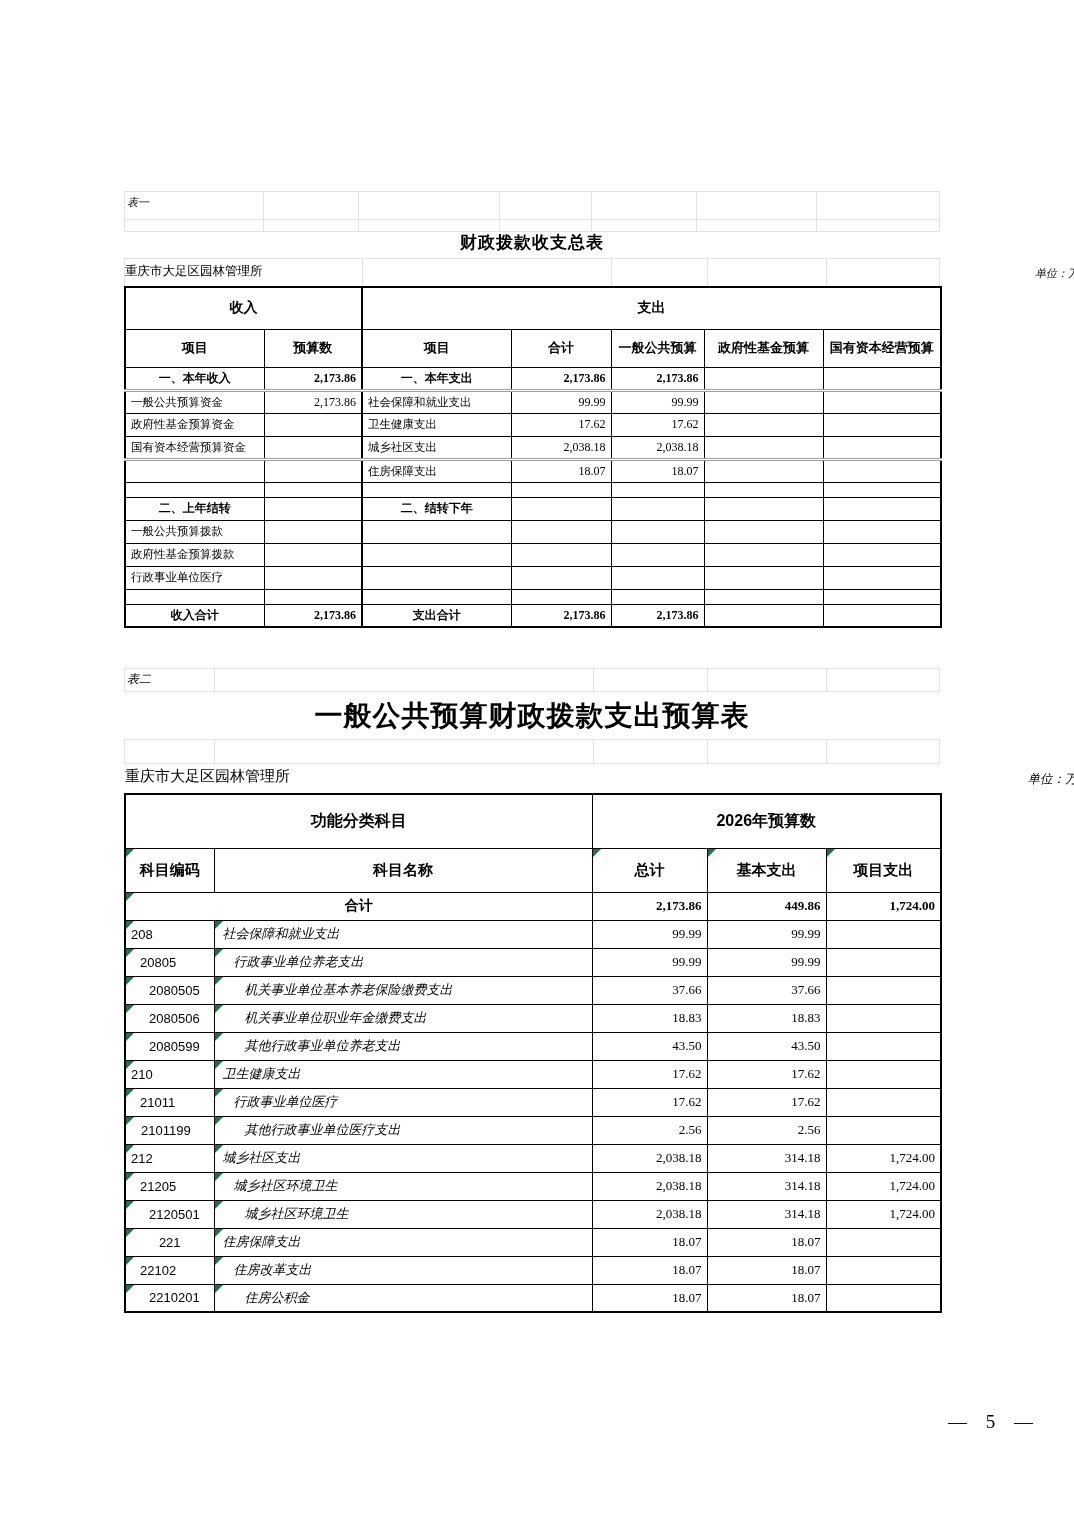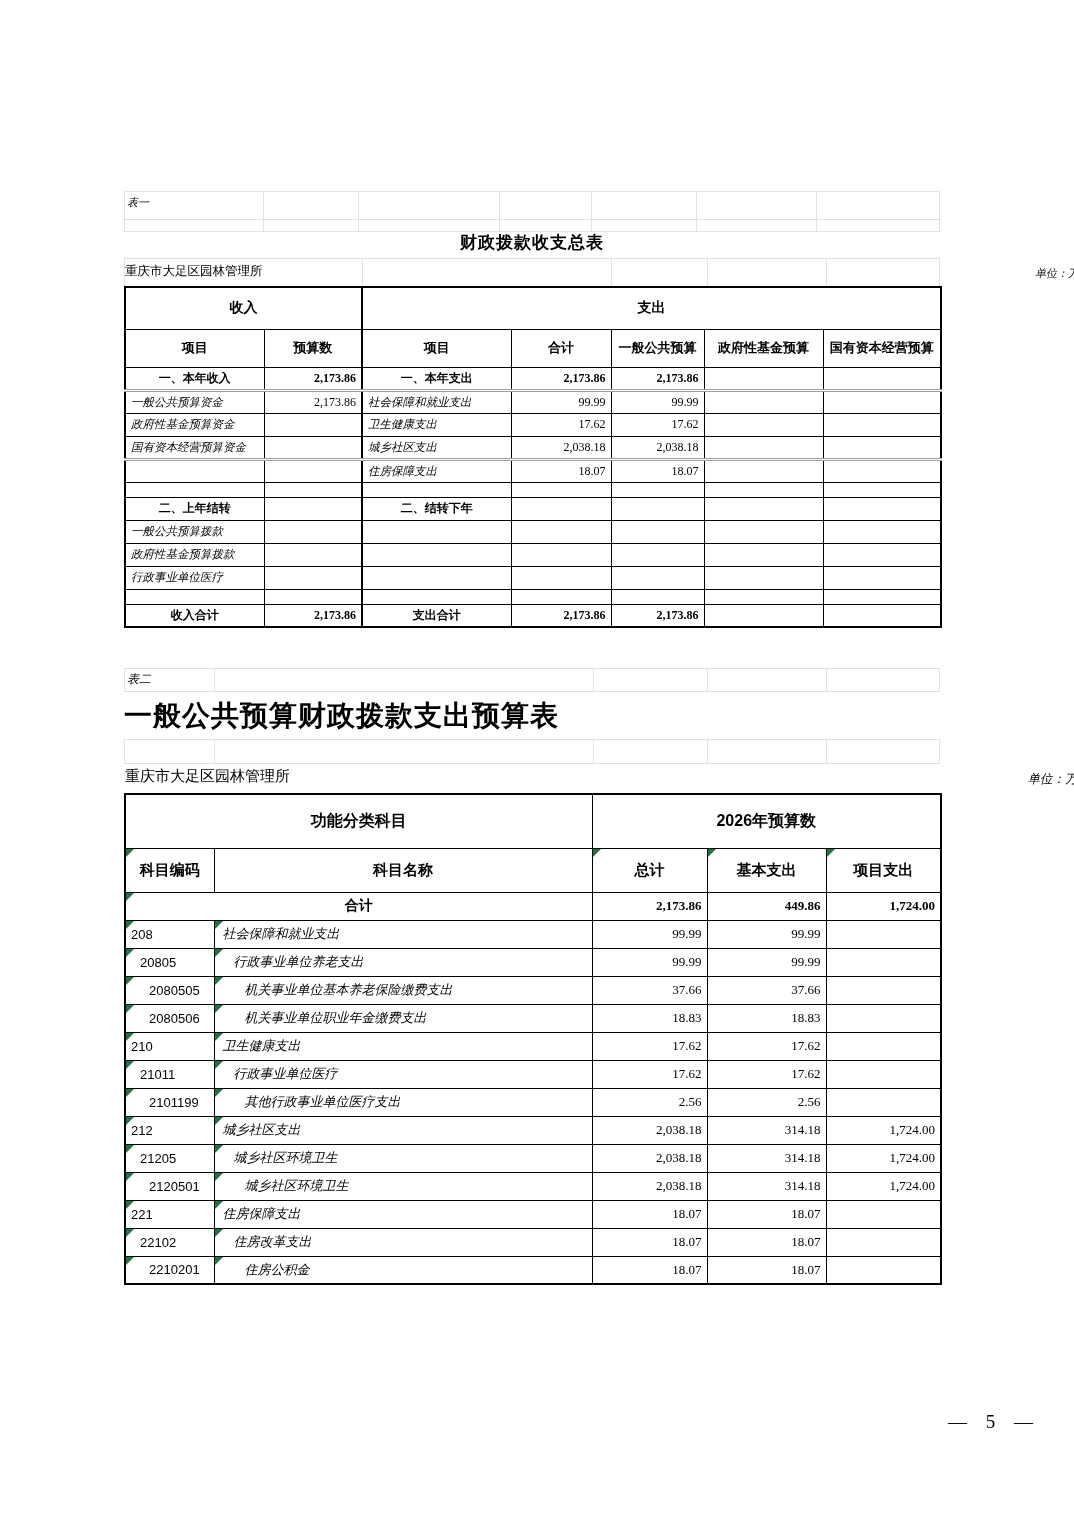--- a/index.html
+++ b/index.html
@@ -7,37 +7,37 @@
   .page{position:relative;width:1074px;height:1520px;background:#fff;overflow:hidden;}
   .content{position:absolute;left:124px;top:0;width:968px;height:100%;}
 
   
   .fg{position:absolute;left:0;width:816px;border:1px solid #e2e2e2;box-sizing:border-box;}
   .fg .v{position:absolute;top:0;bottom:0;width:0;border-left:1px solid #e2e2e2;}
   .fg .h{position:absolute;left:0;right:0;height:0;border-top:1px solid #e2e2e2;}
 
   .tag{position:absolute;font-family:"DejaVu Serif",serif;font-style:italic;font-size:11px;line-height:1;}
   .doc-title-1{position:absolute;left:0;width:816px;text-align:center;font-size:17px;font-weight:bold;letter-spacing:1px;}
-  .doc-title-2{position:absolute;left:0;width:816px;text-align:left;font-size:28px;font-weight:bold;letter-spacing:1px;}
+  .doc-title-2{position:absolute;left:0;width:816px;text-align:center;font-size:28px;font-weight:bold;letter-spacing:1px;}
   .org1{position:absolute;left:1px;font-size:12.5px;}
   .org2{position:absolute;left:1px;font-size:15px;}
   .unit{position:absolute;right:2px;text-align:right;font-family:"DejaVu Serif",serif;font-style:italic;}
   .unit1{font-size:11px;}
   .unit2{font-size:12.5px;}
 
   table{border-collapse:collapse;table-layout:fixed;}
 
   
   .t1{position:absolute;left:0;width:816px;border:2px solid #000;}
   .t1 th,.t1 td{border:1px solid #000;padding:0 5px;overflow:hidden;white-space:nowrap;box-sizing:border-box;}
   .t1 .ghead th{height:42px;font-size:14px;font-weight:bold;text-align:center;}
   .t1 .chead th{height:38px;font-size:13px;font-weight:bold;text-align:center;}
   .t1 tbody tr{height:23px;}
   .t1 tbody tr.short{height:15px;}
-  .t1 td.item{text-align:left;font-family:"DejaVu Serif",serif;font-style:italic;font-size:11.5px;}
+  .t1 td.item{text-align:left;font-family:"DejaVu Serif",serif;font-size:11.5px;}
   .t1 tr.bold td.item{text-align:center;font-style:normal;font-weight:bold;font-size:12px;font-family:"Liberation Sans",sans-serif;}
   .t1 td.num{text-align:right;font-family:"Liberation Serif","DejaVu Serif",serif;font-size:12px;}
   .t1 tr.bold td.num{font-weight:bold;}
   .t1 tr.sep td{border-bottom:3px double #9f9f9f;}
   .expL{border-left:2px solid #000 !important;}
 
   
   .t2{position:absolute;left:0;width:816px;border:2.5px solid #000;}
   .t2 th,.t2 td{border:1.5px solid #000;padding:0 5px;overflow:hidden;white-space:nowrap;box-sizing:border-box;position:relative;}
   .t2 .ghead th{height:54px;font-size:16px;font-weight:bold;text-align:center;}
@@ -287,35 +287,42 @@
             <td class="num"></td>
           </tr>
           <tr>
             <td class="code gt" style="padding-left: 23px;">2080506</td>
             <td class="name gt" style="padding-left: 30px;">机关事业单位职业年金缴费支出</td>
             <td class="num">18.83</td>
             <td class="num">18.83</td>
             <td class="num"></td>
           </tr>
           <tr>
+            <td class="code gt" style="padding-left: 23px;">2080599</td>
+            <td class="name gt" style="padding-left: 30px;">其他行政事业单位养老支出</td>
+            <td class="num">43.50</td>
+            <td class="num">43.50</td>
+            <td class="num"></td>
+          </tr>
+          <tr>
             <td class="code gt" style="padding-left: 5px;">210</td>
             <td class="name gt" style="padding-left: 8px;">卫生健康支出</td>
             <td class="num">17.62</td>
             <td class="num">17.62</td>
             <td class="num"></td>
           </tr>
           <tr>
             <td class="code gt" style="padding-left: 14px;">21011</td>
             <td class="name gt" style="padding-left: 19px;">行政事业单位医疗</td>
             <td class="num">17.62</td>
             <td class="num">17.62</td>
             <td class="num"></td>
           </tr>
           <tr>
-            <td class="code gt" style="padding-left: 23px;">2101199</td>
+            <td class="code gt" style="padding-left: 15px;">2101199</td>
             <td class="name gt" style="padding-left: 30px;">其他行政事业单位医疗支出</td>
             <td class="num">2.56</td>
             <td class="num">2.56</td>
             <td class="num"></td>
           </tr>
           <tr>
             <td class="code gt" style="padding-left: 5px;">212</td>
             <td class="name gt" style="padding-left: 8px;">城乡社区支出</td>
             <td class="num">2,038.18</td>
             <td class="num">314.18</td>
@@ -329,21 +336,21 @@
             <td class="num">1,724.00</td>
           </tr>
           <tr>
             <td class="code gt" style="padding-left: 23px;">2120501</td>
             <td class="name gt" style="padding-left: 30px;">城乡社区环境卫生</td>
             <td class="num">2,038.18</td>
             <td class="num">314.18</td>
             <td class="num">1,724.00</td>
           </tr>
           <tr>
-            <td class="code gt" style="padding-left: 5px;">221</td>
+            <td class="code gt" style="padding-left: 5px; text-align: center;">221</td>
             <td class="name gt" style="padding-left: 8px;">住房保障支出</td>
             <td class="num">18.07</td>
             <td class="num">18.07</td>
             <td class="num"></td>
           </tr>
           <tr>
             <td class="code gt" style="padding-left: 14px;">22102</td>
             <td class="name gt" style="padding-left: 19px;">住房改革支出</td>
             <td class="num">18.07</td>
             <td class="num">18.07</td>

